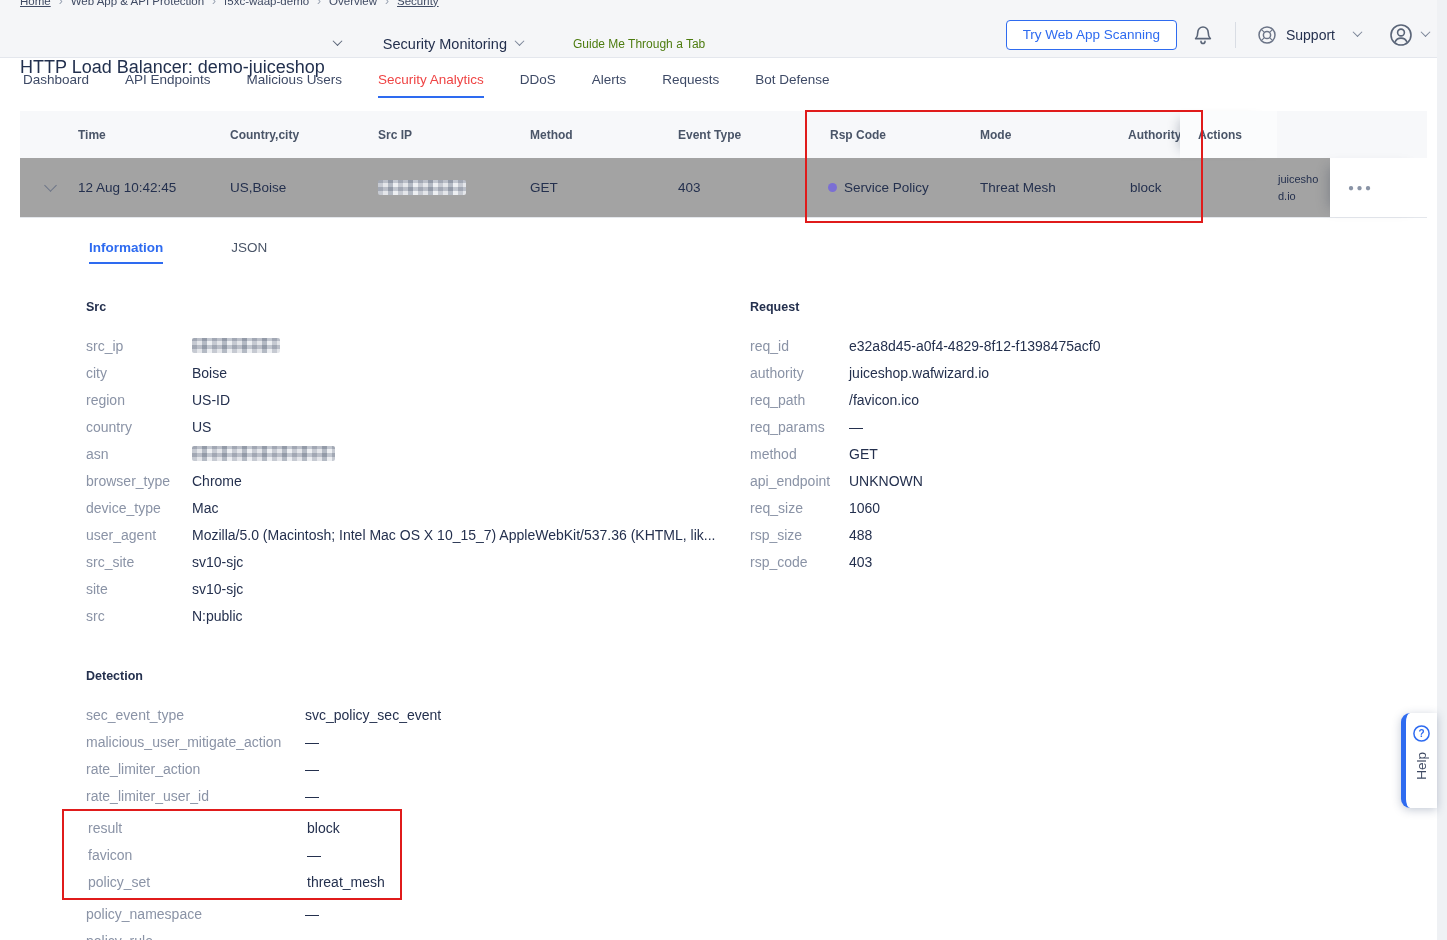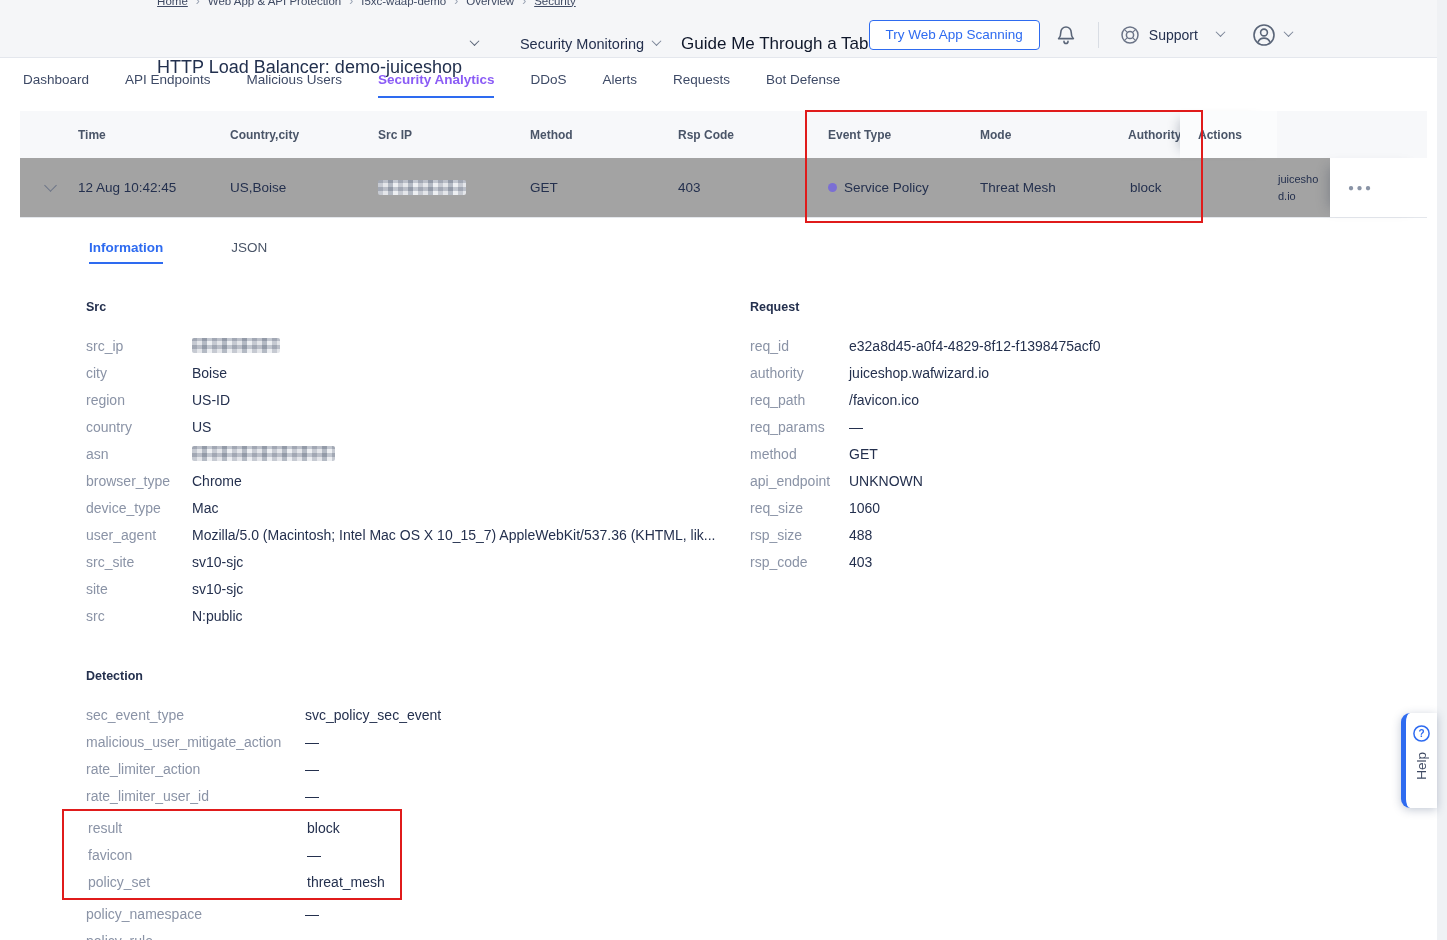--- a/index.html
+++ b/index.html
@@ -2,50 +2,50 @@
 <html><head>
 <meta charset="utf-8">
 <style>
   * { margin:0; padding:0; box-sizing:border-box; }
   html,body { width:1447px; height:940px; overflow:hidden; background:#fff;
     font-family:"Liberation Sans","DejaVu Sans",sans-serif; color:#24304e; }
   .page { position:relative; width:1447px; height:940px; }
 
   
   .topbar { position:relative; height:58px; background:#f5f6f8; border-bottom:1px solid #e4e7ed;
-    display:flex; justify-content:center; align-items:center; padding:12px 18px 0 20px; }
+    display:flex; justify-content:space-between; align-items:center; padding:12px 18px 0 20px; }
   .topbar-left { display:flex; flex-direction:column; gap:3px; }
   .breadcrumb { display:flex; align-items:center; font-size:11.5px; color:#3f4a63; margin-top:2px; }
   .crumb { display:flex; align-items:center; }
   .crumb .lbl { cursor:default; }
   .crumb .lbl.link { text-decoration:underline; cursor:pointer; }
   .crumb .sep { color:#9aa3b3; margin:0 8px; font-size:12px; }
   .crumb:last-child .sep { display:none; }
   .title-row { display:flex; align-items:center; }
   .page-title { font-size:18px; font-weight:400; color:#22304e;margin-top:46px; }
   .chev { display:inline-block; width:7px; height:7px; border-right:1.6px solid #5a6578;
     border-bottom:1.6px solid #5a6578; transform:rotate(45deg) translate(-1px,-1px); margin-left:9px; margin-bottom:3px; }
   .monitor { display:flex; align-items:center; margin-left:42px; font-size:14.5px; color:#24304e; cursor:pointer; }
-  .guide { margin-left:21px; font-size:17px; color:#0f172a; cursor:pointer; }
+  .guide { margin-left:50px; font-size:12px; color:#4d7c0f; cursor:pointer; }
 
   .topbar-right { display:flex; align-items:center; }
   .try-btn { height:30px; padding:0 16px; border:1px solid #2e6bf0; border-radius:4px; background:#fff;
     color:#2e6bf0; font-size:13.5px; display:flex; align-items:center; cursor:pointer; font-family:inherit; }
   .icon-btn { background:none; border:none; cursor:pointer; display:flex; align-items:center; padding:0; }
   .bell { margin-left:14px; }
   .vdivider { width:1px; height:26px; background:#d9dde4; margin:0 20px; }
   .support { display:flex; align-items:center; cursor:pointer; }
   .support .s-label { font-size:14px; color:#24304e; margin:0 10px 0 8px; }
   .account { display:flex; align-items:center; margin-left:26px; cursor:pointer; }
   .account .chev, .support .chev, .monitor .chev { border-color:#7a8497; }
 
   
   .tabs { display:flex; align-items:flex-end; height:40px; padding:0 0 0 23px; background:#fff; gap:36px; }
   .tab { font-size:13.5px; color:#3e4a66; padding-bottom:11px; cursor:pointer; position:relative; white-space:nowrap; }
-  .tab.active { color:#8b5cf6; font-weight:700; }
+  .tab.active { color:#ef4444; font-weight:400; }
   .tab.active::after { content:""; position:absolute; left:0; right:0; bottom:0; height:2.5px; background:#2e6bf0; }
 
   
   .table-wrap { position:relative; margin:13px 20px 0 20px; width:1407px; border-bottom:1px solid #e4e7ec; }
   .trow { display:flex; }
   .thead { height:47px; background:#f7f8fa; }
   .tbody { height:59px; background:#a3a3a3; }
   .cell { flex:none; display:flex; align-items:center; padding-left:8px; overflow:hidden; white-space:nowrap; }
   .thead .cell { font-size:12px; font-weight:700; color:#4a5568; }
   .tbody .cell { font-size:13.5px; color:#24304e; }
@@ -188,22 +188,22 @@
       <span class="tab">Bot Defense</span>
     </nav>
 
   <section class="table-wrap">
     <div class="trow thead">
       <div class="cell c-expand"></div>
       <div class="cell c-time">Time</div>
       <div class="cell c-country">Country,city</div>
       <div class="cell c-srcip">Src IP</div>
       <div class="cell c-method">Method</div>
+      <div class="cell c-etype">Event Type</div>
       <div class="cell c-rsp">Rsp Code</div>
-      <div class="cell c-etype">Event Type</div>
       <div class="cell c-mode">Mode</div>
       <div class="cell c-auth">Authority</div>
       <div class="cell c-actions">Actions</div>
     </div>
     <div class="trow tbody">
       <div class="cell c-expand">
         <span class="expand-chev"></span>
       </div>
       <div class="cell c-time">12 Aug 10:42:45</div>
       <div class="cell c-country">US,Boise</div>

